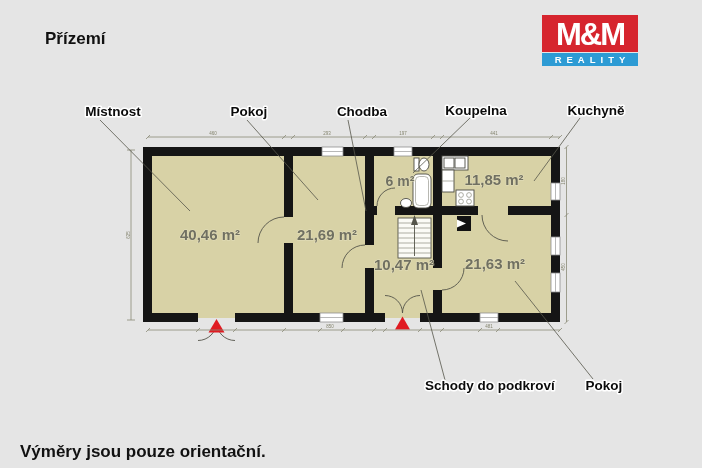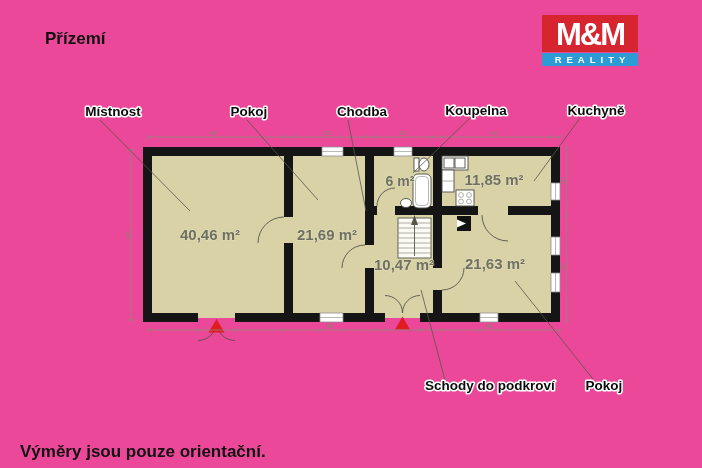--- a/index.html
+++ b/index.html
@@ -1,16 +1,16 @@
 <!DOCTYPE html>
 <html><head>
 <meta charset="utf-8">
 <style>
   html,body { margin:0; padding:0; background:#ffffff; }
-  .stage { position:relative; width:702px; height:468px; background:#ec4899;
+  .stage { position:relative; width:702px; height:468px; background:#e5e5e5;
            font-family:"Liberation Sans", sans-serif; overflow:hidden; }
   svg { display:block; }
   .title    { font:bold 17px "Liberation Sans", sans-serif; fill:#111; }
   .footer   { font:bold 17px "Liberation Sans", sans-serif; fill:#111; }
   .lbl      { font:bold 13.5px "Liberation Sans", sans-serif; fill:#0b0b0b;
               paint-order:stroke; stroke:#ffffff; stroke-width:3px; stroke-linejoin:round; }
   .area     { font:bold 15px "Liberation Sans", sans-serif; fill:#6b6b5e;
               paint-order:stroke; stroke:#e4dfbe; stroke-width:1px; opacity:.95; }
   .areaSmall{ font:bold 14px "Liberation Sans", sans-serif; fill:#6b6b5e;
               paint-order:stroke; stroke:#e4dfbe; stroke-width:1px; opacity:.95; }

